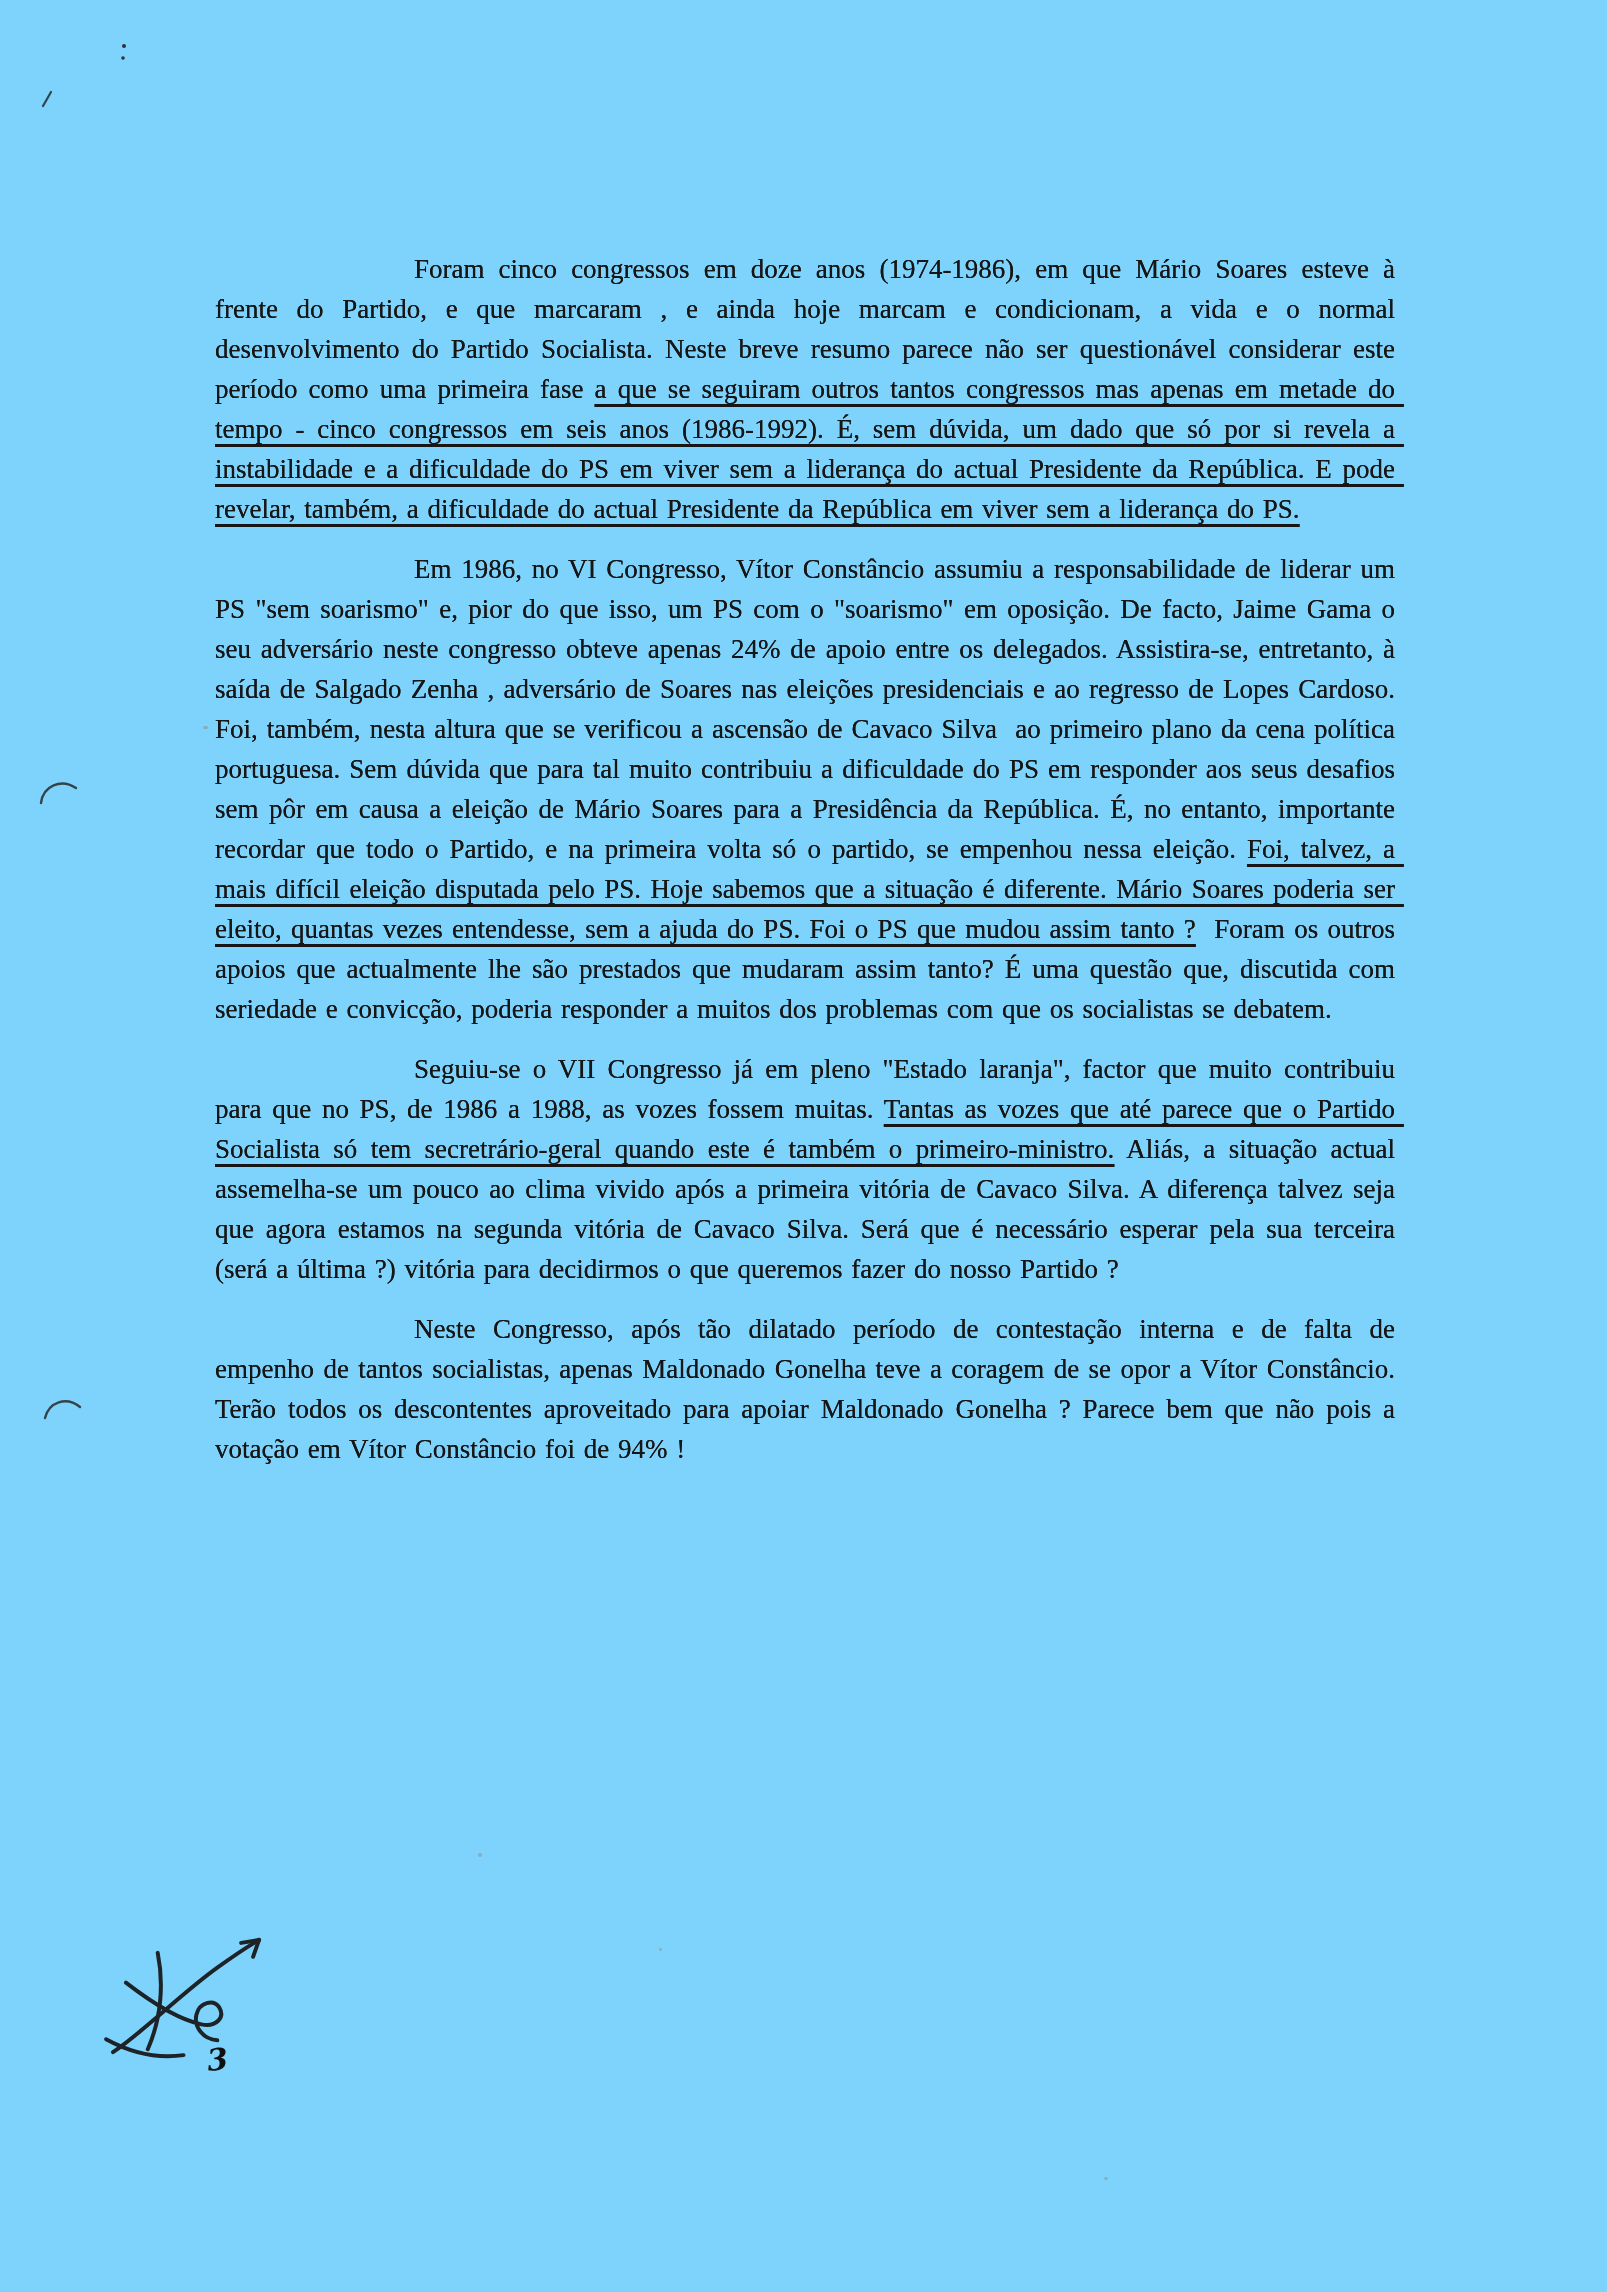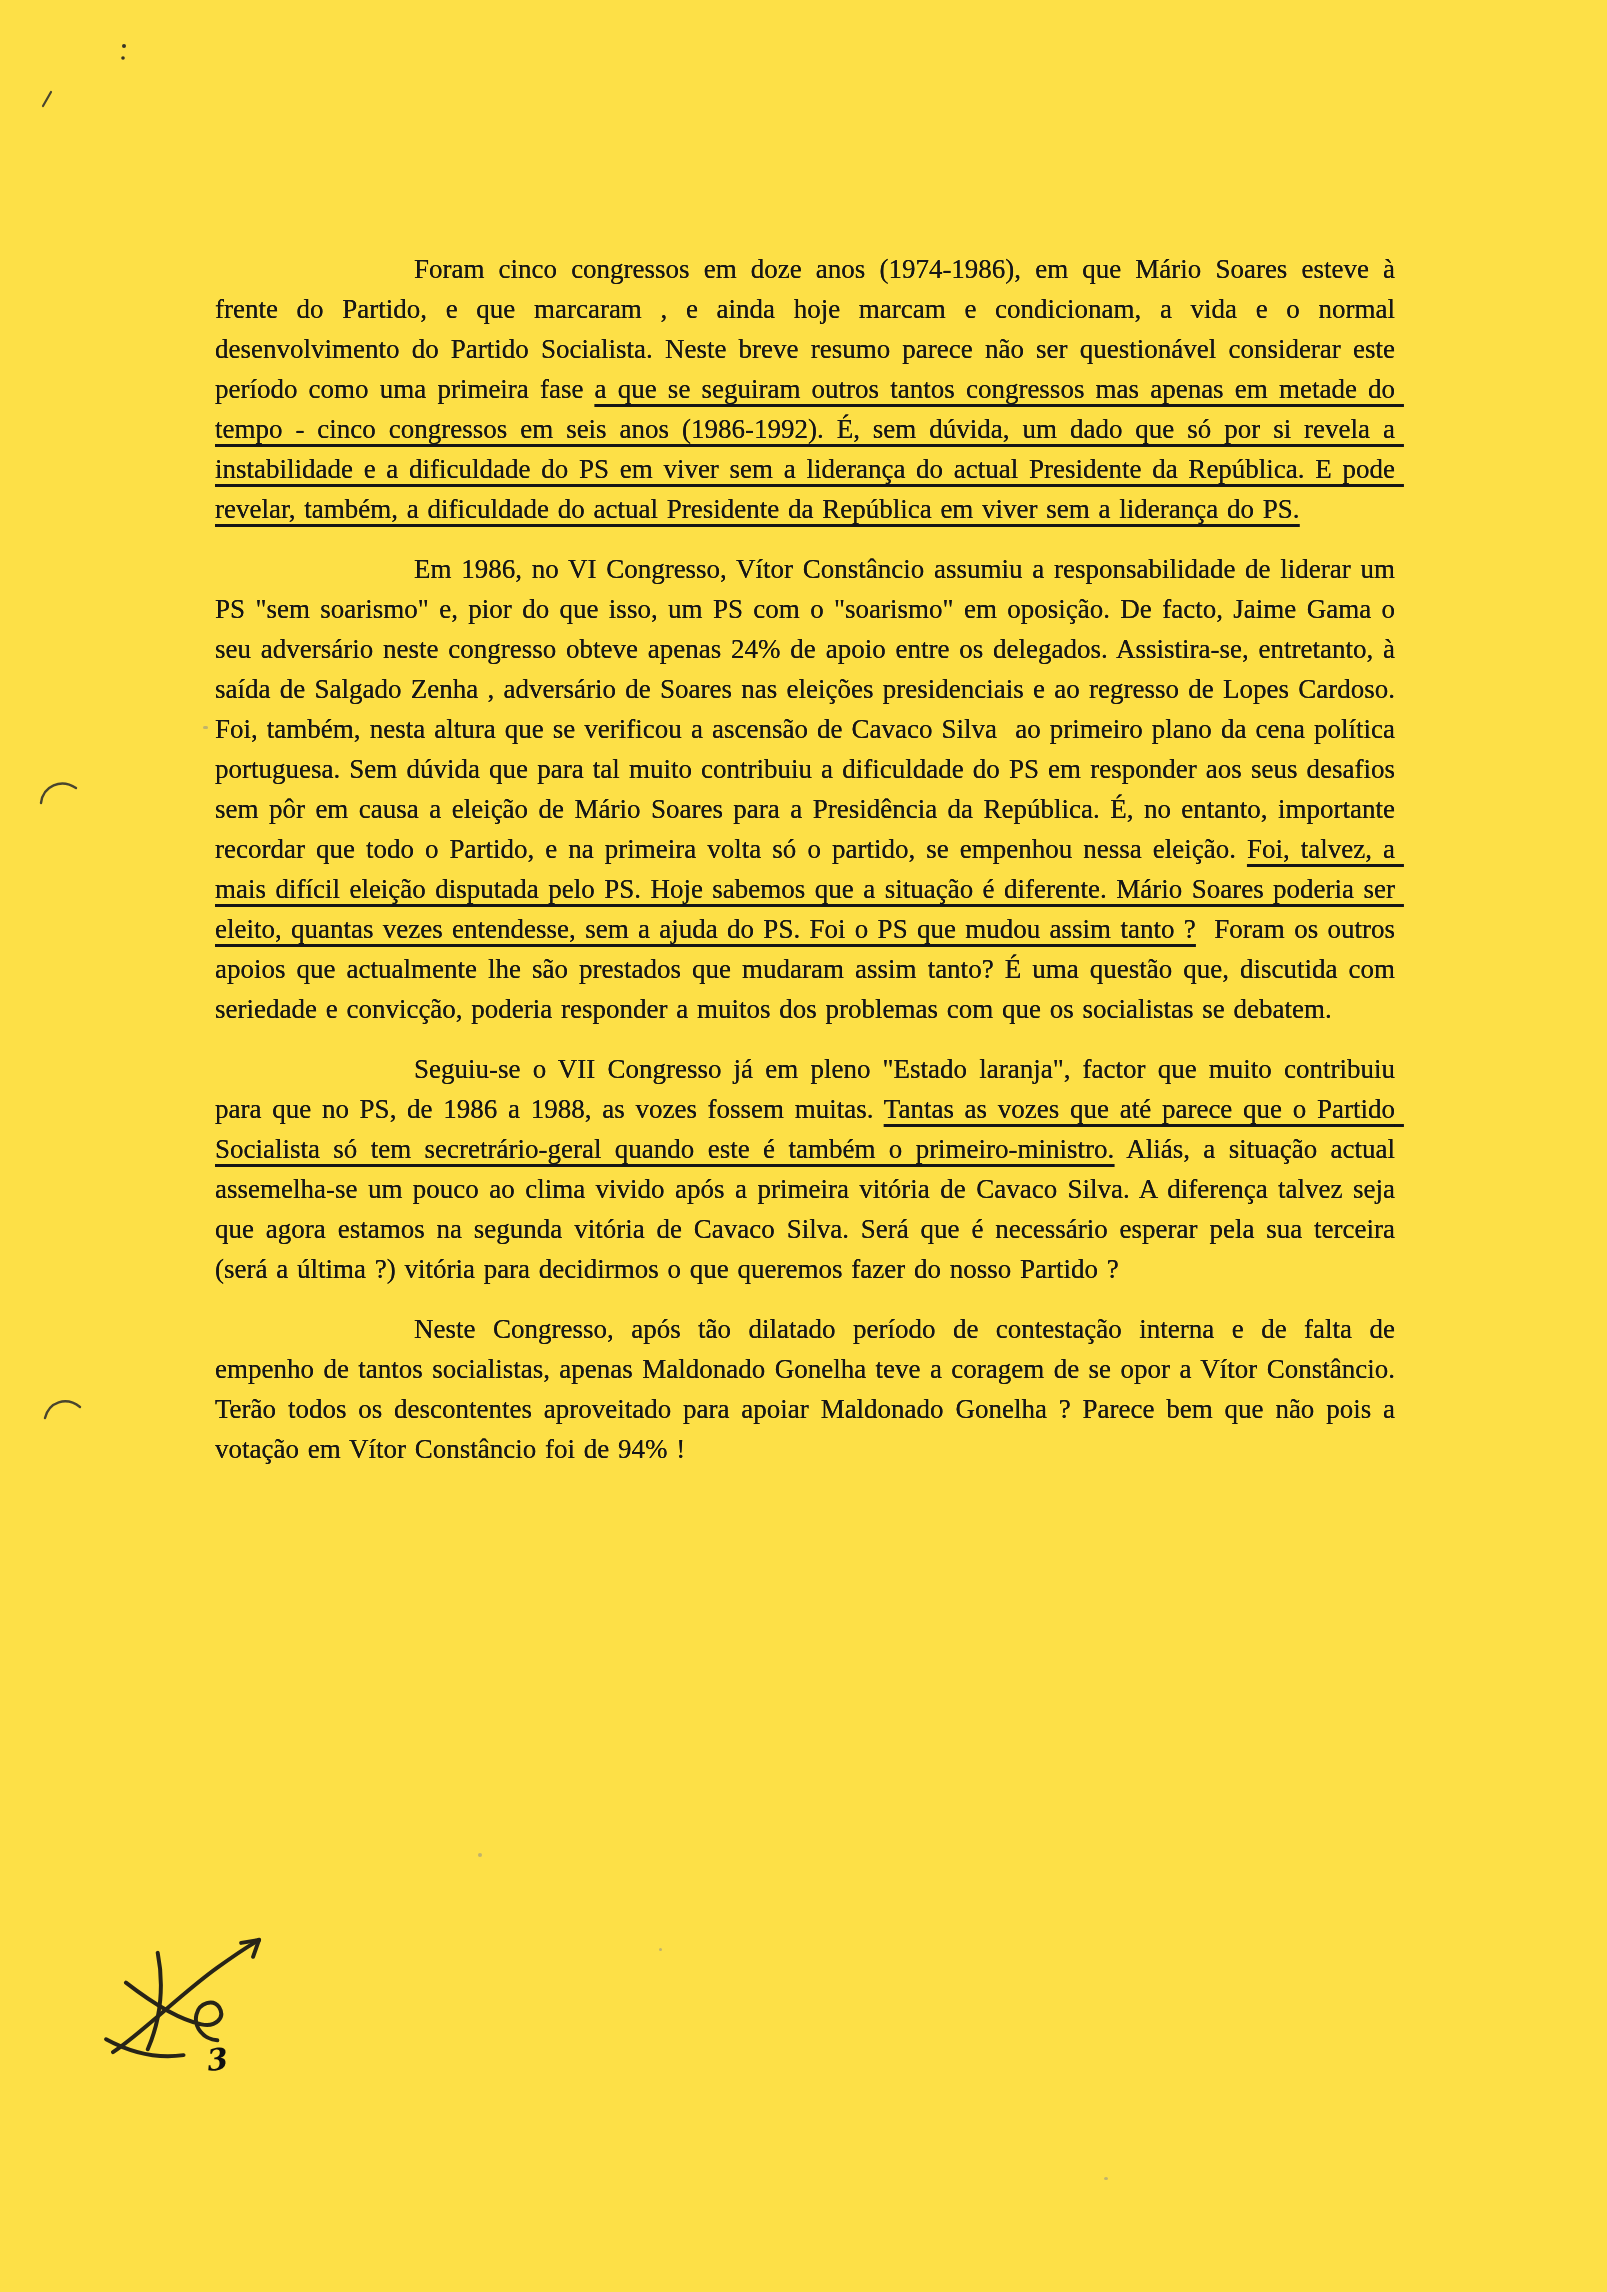--- a/index.html
+++ b/index.html
@@ -4,21 +4,21 @@
 <style>
   html, body {
     margin: 0;
     padding: 0;
     background: #e8e8e6;
   }
   .page {
     position: relative;
     width: 1608px;
     height: 2292px;
-    background: #fde047;
+    background: #7dd3fc;
     overflow: hidden;
     font-family: "Liberation Serif", "DejaVu Serif", serif;
     color: #161616;
   }
   .text-column {
     position: absolute;
     left: 215px;
     top: 249px;
     width: 1180px;
   }

